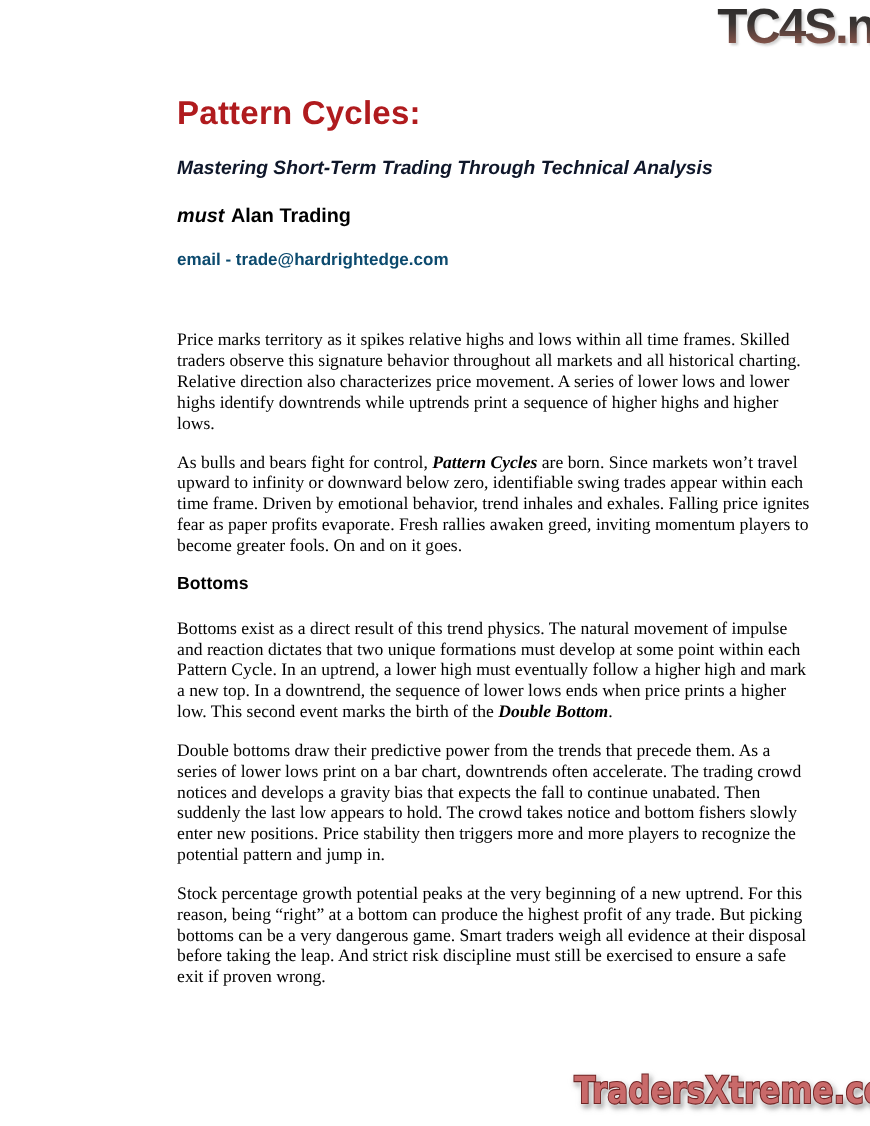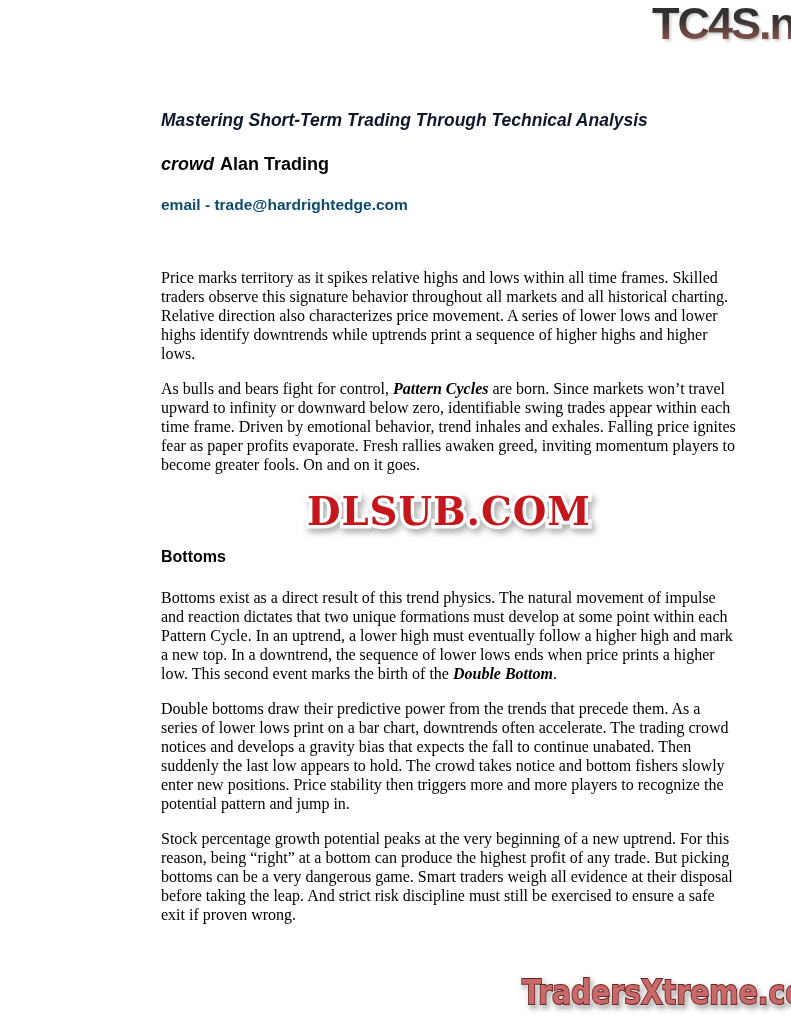--- a/index.html
+++ b/index.html
@@ -78,36 +78,32 @@
 </style>
 </head>
 <body>
 
 <div class="page">
 
   <div class="tc4s-logo">TC4S.net</div>
 
   <div class="content">
 
+    <h1 class="doc-title">Pattern Cycles:</h1>
 
     <h2 class="doc-subtitle">Mastering Short-Term Trading Through Technical Analysis</h2>
 
-    <p class="byline"><span class="byline-with">crowd</span><span>Alan Trading</span></p>
+    <p class="byline"><span class="byline-with">must</span><span>Alan Trading</span></p>
 
     <p class="email-line">email - trade@hardrightedge.com</p>
 
     <p class="body-para first-para">Price marks territory as it spikes relative highs and lows within all time frames. Skilled traders observe this signature behavior throughout all markets and all historical charting. Relative direction also characterizes price movement. A series of lower lows and lower highs identify downtrends while uptrends print a sequence of higher highs and higher lows.</p>
 
     <p class="body-para"><span>As bulls and bears fight for control, </span><span class="em-bold">Pattern Cycles</span><span> are born. Since markets won’t travel upward to infinity or downward below zero, identifiable swing trades appear within each time frame. Driven by emotional behavior, trend inhales and exhales. Falling price ignites fear as paper profits evaporate. Fresh rallies awaken greed, inviting momentum players to become greater fools. On and on it goes.</span></p>
 
-    <div class="dlsub-wrap">
-      <svg class="dlsub-svg" width="300" height="54" viewBox="0 0 300 54" aria-hidden="true">
-        <text x="150" y="41" text-anchor="middle" textLength="284" lengthAdjust="spacingAndGlyphs" class="dlsub-text">DLSUB.COM</text>
-      </svg>
-    </div>
 
     <h3 class="section-heading">Bottoms</h3>
 
     <p class="body-para"><span>Bottoms exist as a direct result of this trend physics. The natural movement of impulse and reaction dictates that two unique formations must develop at some point within each Pattern Cycle. In an uptrend, a lower high must eventually follow a higher high and mark a new top. In a downtrend, the sequence of lower lows ends when price prints a higher low. This second event marks the birth of the </span><span class="em-bold">Double Bottom</span><span>.</span></p>
 
     <p class="body-para">Double bottoms draw their predictive power from the trends that precede them. As a series of lower lows print on a bar chart, downtrends often accelerate. The trading crowd notices and develops a gravity bias that expects the fall to continue unabated. Then suddenly the last low appears to hold. The crowd takes notice and bottom fishers slowly enter new positions. Price stability then triggers more and more players to recognize the potential pattern and jump in.</p>
 
     <p class="body-para">Stock percentage growth potential peaks at the very beginning of a new uptrend. For this reason, being “right” at a bottom can produce the highest profit of any trade. But picking bottoms can be a very dangerous game. Smart traders weigh all evidence at their disposal before taking the leap. And strict risk discipline must still be exercised to ensure a safe exit if proven wrong.</p>
 
   </div>

